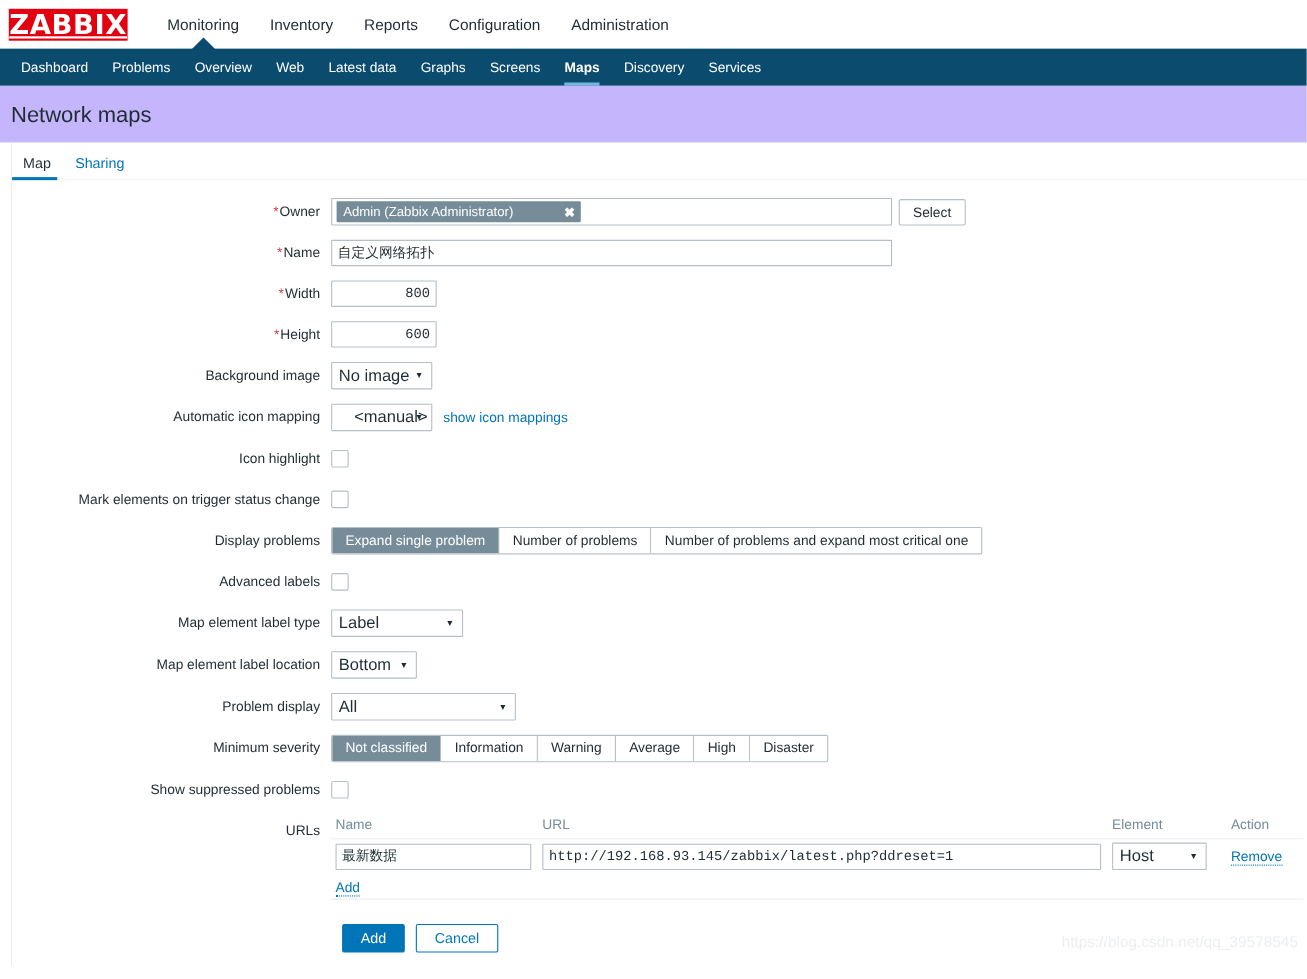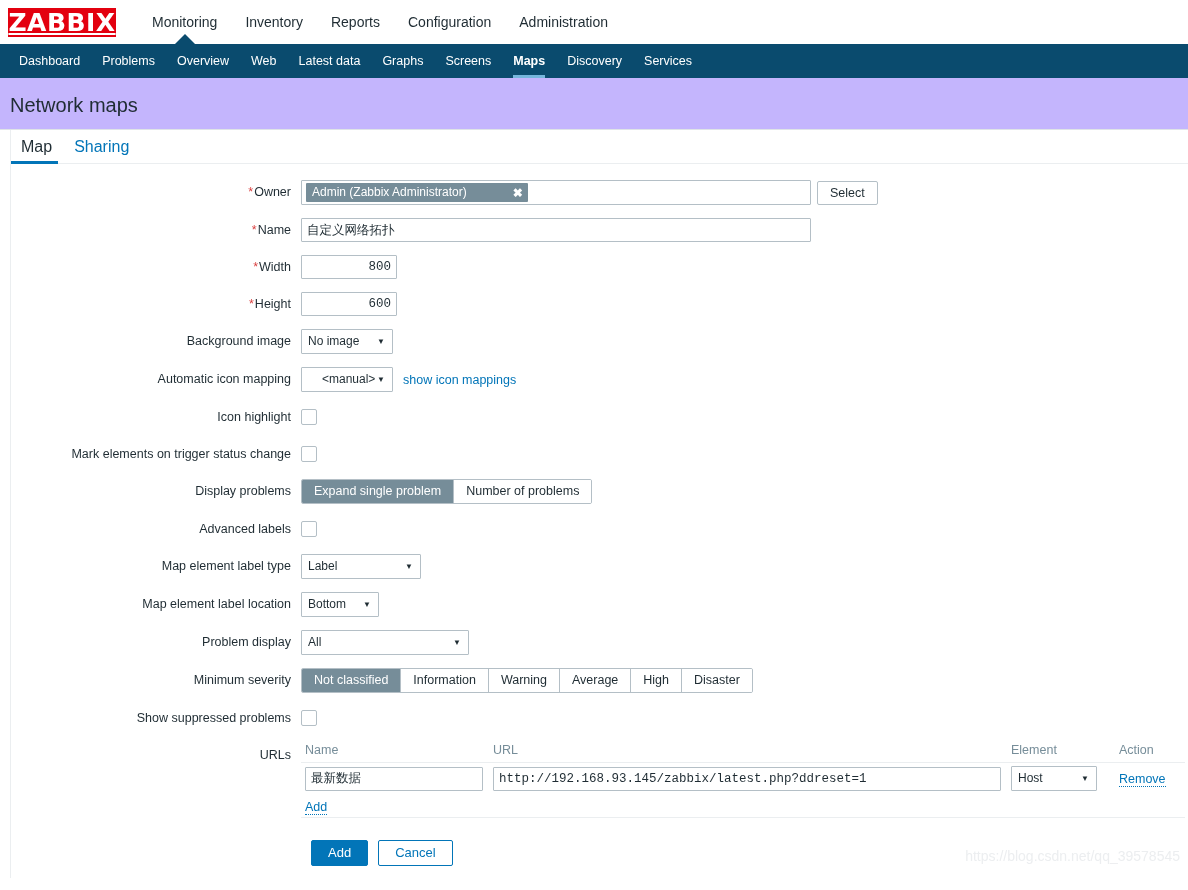--- a/index.html
+++ b/index.html
@@ -107,21 +107,21 @@
     background: #ffffff;
     border-left: 1px solid #ebeef0;
     margin-left: 10px;
     padding: 0;
     display: flex;
     align-items: flex-end;
     height: 34px;
     border-bottom: 1px solid #ebeef0;
   }
   .tab {
-    font-size: 16px;
+    font-size: 13px;
     padding: 8px 12px 8px 10px;
     cursor: pointer;
     color: #0275b8;
     position: relative;
     line-height: 1;
   }
   .tab.active {
     color: #1f2c33;
   }
   .tab.active::after {
@@ -217,21 +217,21 @@
     cursor: pointer;
   }
 
   
   .sel {
     position: relative;
     border: 1px solid #b4bfc6;
     background: #ffffff;
     height: 25px;
     line-height: 23px;
-    font-size: 12px;
+    font-size: 15px;
     color: #1f2c33;
     padding: 0 24px 0 6px;
     border-radius: 1px;
     cursor: pointer;
     white-space: nowrap;
     display: inline-block;
   }
   .sel::after {
     content: "\25BC";
     position: absolute;
@@ -473,20 +473,21 @@
       <div class="cb"></div>
     </div>
   </div>
 
   <div class="row">
     <div class="lbl">Display problems</div>
     <div class="ctl">
       <div class="seg">
         <div class="seg-item on">Expand single problem</div>
         <div class="seg-item">Number of problems</div>
+        <div class="seg-item">Number of problems and expand most critical one</div>
       </div>
     </div>
   </div>
 
   <div class="row">
     <div class="lbl">Advanced labels</div>
     <div class="ctl">
       <div class="cb"></div>
     </div>
   </div>

